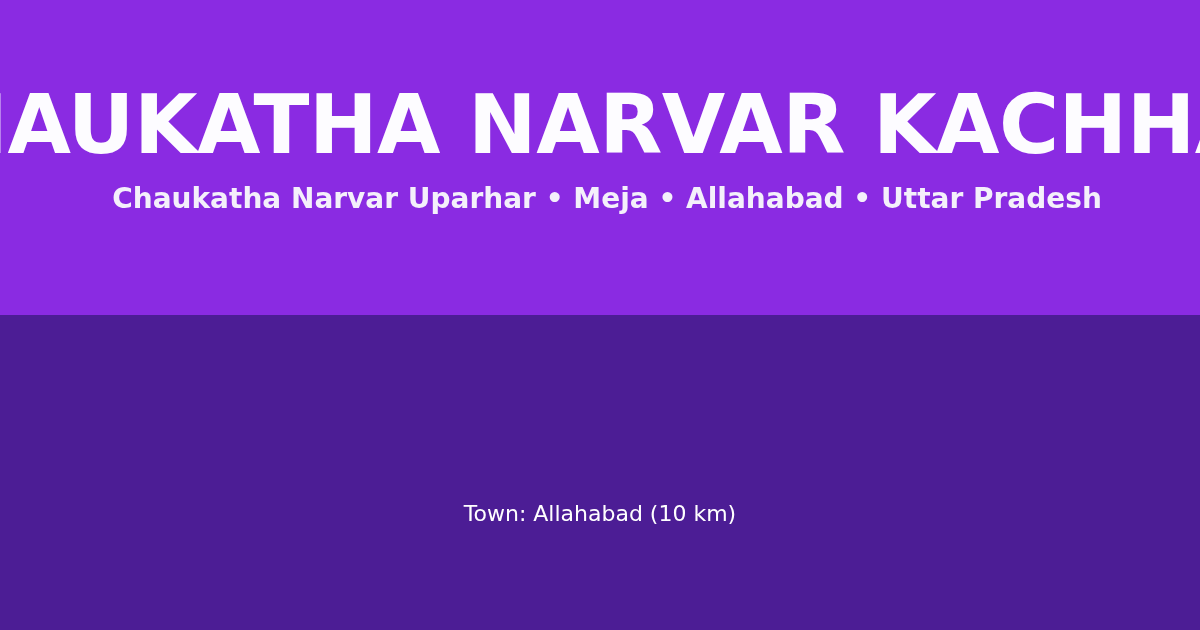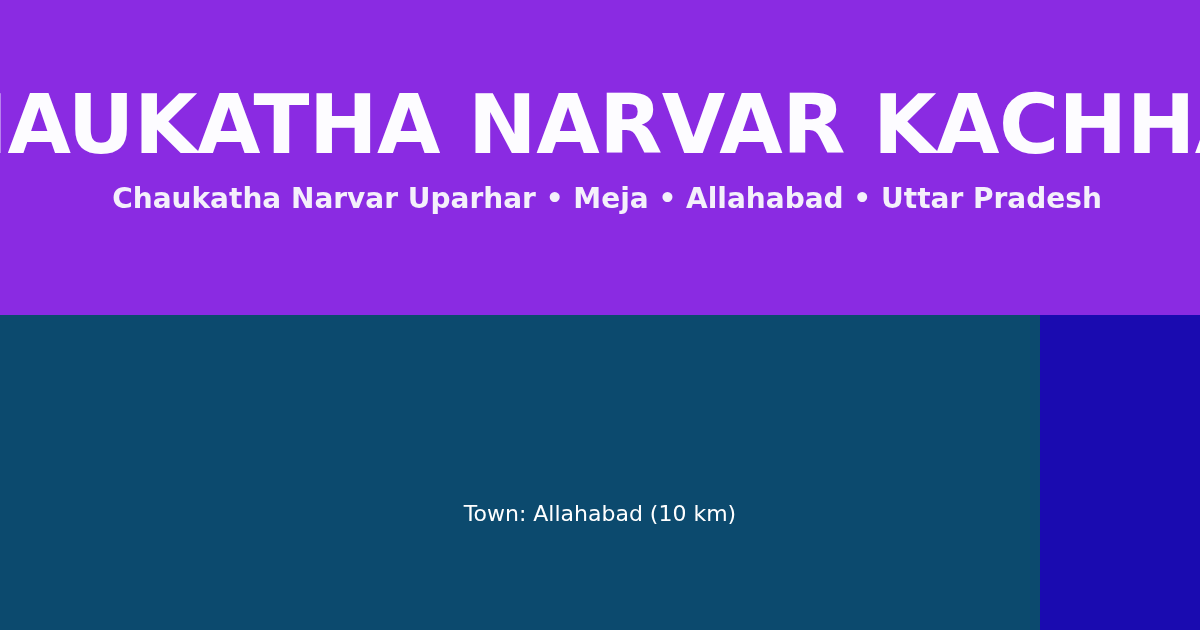--- a/index.html
+++ b/index.html
@@ -59,23 +59,23 @@
     font-weight: 700;
     color: #f4f0fb;
     padding-left: 7px;
   }
 
   
   #body {
     position: absolute;
     left: 0;
     top: 315px;
-    width: 1040px;
+    width: 1200px;
     height: 315px;
-    background: #0c4a6e;
+    background: #4c1d95;
     overflow: hidden;
   }
 
   #stat-line {
     position: absolute;
     left: 0;
     top: 185px;
     width: 1200px;
     text-align: center;
     white-space: nowrap;

